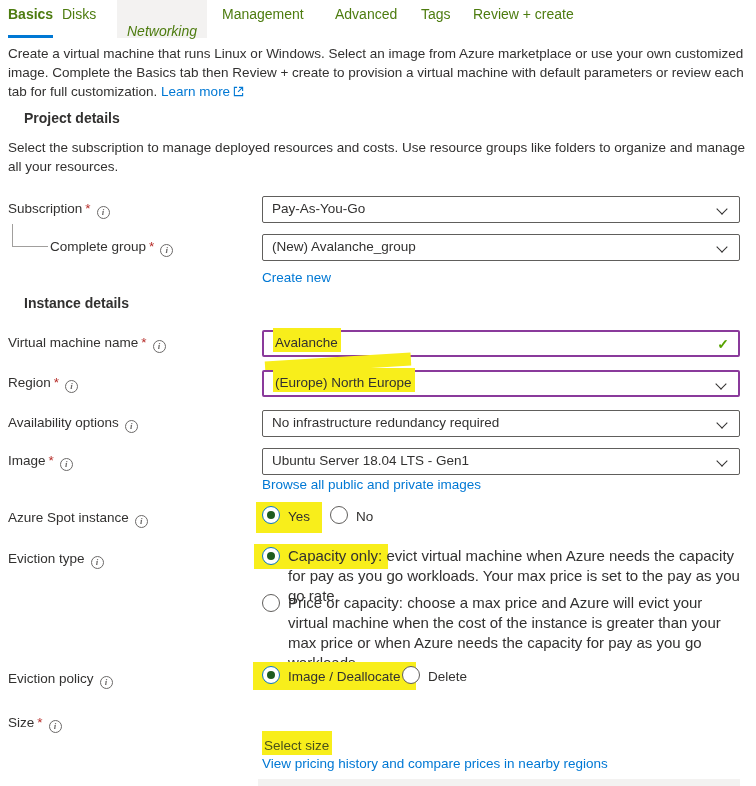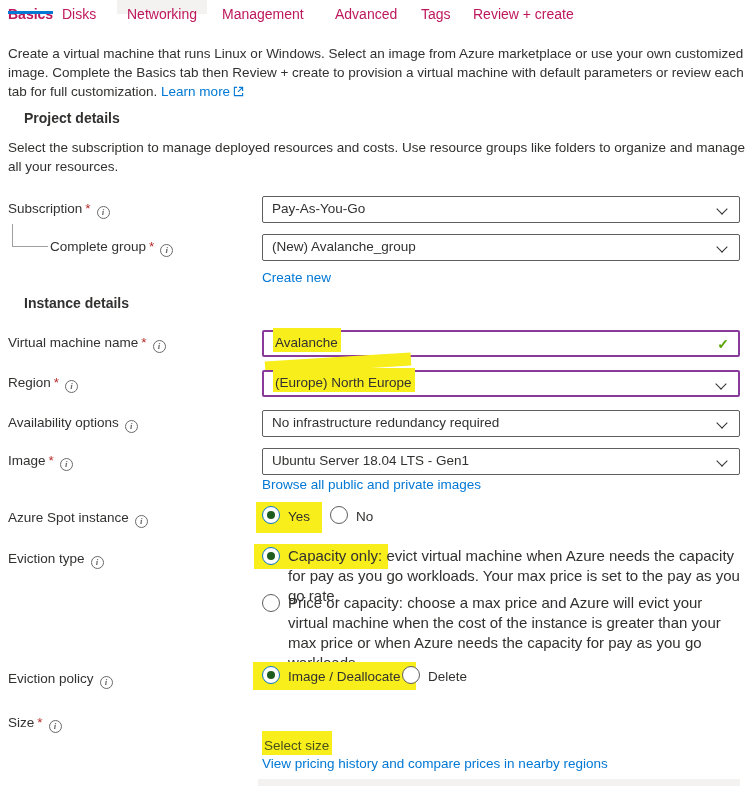--- a/index.html
+++ b/index.html
@@ -1,26 +1,26 @@
 <!DOCTYPE html>
 <html><head>
 <meta charset="utf-8">
 <style>
   * { margin:0; padding:0; box-sizing:border-box; }
   html,body { width:756px; height:786px; background:#ffffff; overflow:hidden;
     font-family:"Liberation Sans", sans-serif; color:#323130; }
   .page { position:relative; width:756px; height:786px; }
 
   
-  .tab { position:absolute; top:0; height:14px; line-height:28px; font-size:14px;
-    color:#be185d; cursor:pointer; white-space:nowrap; }
+  .tab { position:absolute; top:0; height:38px; line-height:28px; font-size:14px;
+    color:#4d7c0f; cursor:pointer; white-space:nowrap; }
   .tab.selected { font-weight:700; }
   .tab.selected::after { content:''; position:absolute; left:0; right:0; bottom:0;
     height:3px; background:#0078d4; }
-  .tab.hovered { background:#f3f2f1; padding:0 10px; }
+  .tab.hovered { background:#f3f2f1; padding:17px 10px;font-style:italic; }
 
   
   .intro { position:absolute; left:8px; top:44px; width:744px; font-size:13.5px;
     line-height:19px; }
   .section-title { position:absolute; left:24px; font-size:14px; font-weight:700; }
   .section-desc { position:absolute; left:8px; width:744px; font-size:13.5px; line-height:19px; }
 
   a.link { color:#0078d4; text-decoration:none; font-size:13.5px; cursor:pointer; }
   .ext-icon { display:inline-block; margin-left:3px; vertical-align:-1px; }
 

